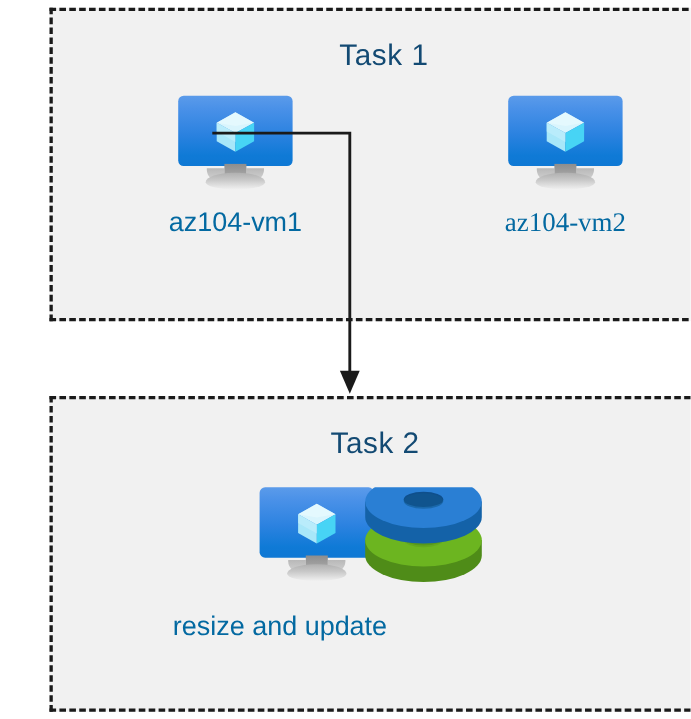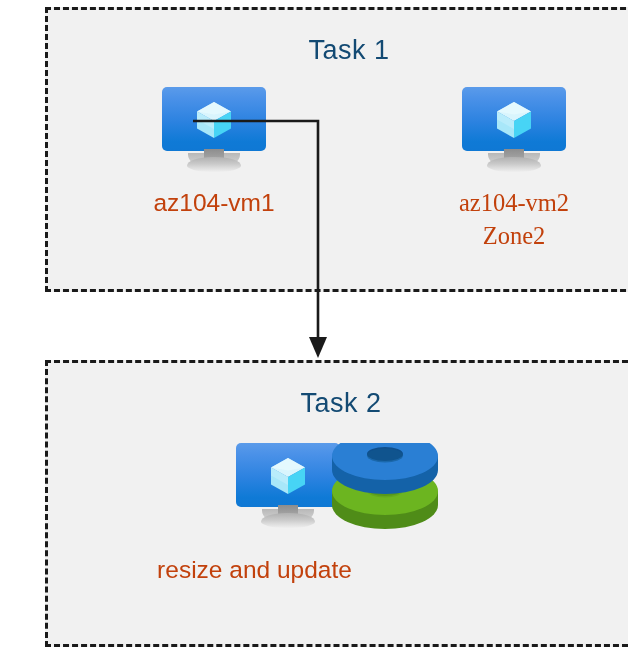--- a/index.html
+++ b/index.html
@@ -55,21 +55,21 @@
   .vm-node {
     position: absolute;
     width: 200px;
     text-align: center;
   }
   #vm1-node { left: 66px; top: 77px; }
   #vm2-node { left: 366px; top: 77px; font-family: Liberation Serif, serif; }
   #vm3-node { left: 140px; top: 80px; }
 
   .vm-label {
-    color: #c2410c;
+    color: #0369a1;
     font-size: 24.5px;
     line-height: 33px;
     white-space: pre;
   }
   .vm-label-wrap { margin-top: 11px; }
 
   
   .vm-icon {
     position: relative;
     width: 104px;
@@ -185,21 +185,20 @@
           <polygon points="21,3 38,12.5 21,15.5 4,12.5" fill="#e7fafe" opacity="0.75"></polygon>
           <polygon points="4,12.5 21,22 21,30 4,20.5" fill="#bdeefb" opacity="0.8"></polygon>
         </svg>
         <div class="stand-flare-l"></div>
         <div class="stand-flare-r"></div>
         <div class="stand-neck"></div>
         <div class="stand-base"></div>
       </div>
       <div class="vm-label-wrap">
         <div class="vm-label">az104-vm2</div>
-        <div class="vm-label">Zone2</div>
       </div>
     </div>
   </div>
 
   <div class="task-box" id="task2-box">
     <div class="task-title" id="task2-title">Task 2</div>
 
     <div class="vm-node" id="vm3-node">
       <div class="vm-icon">
         <div class="screen"></div>

